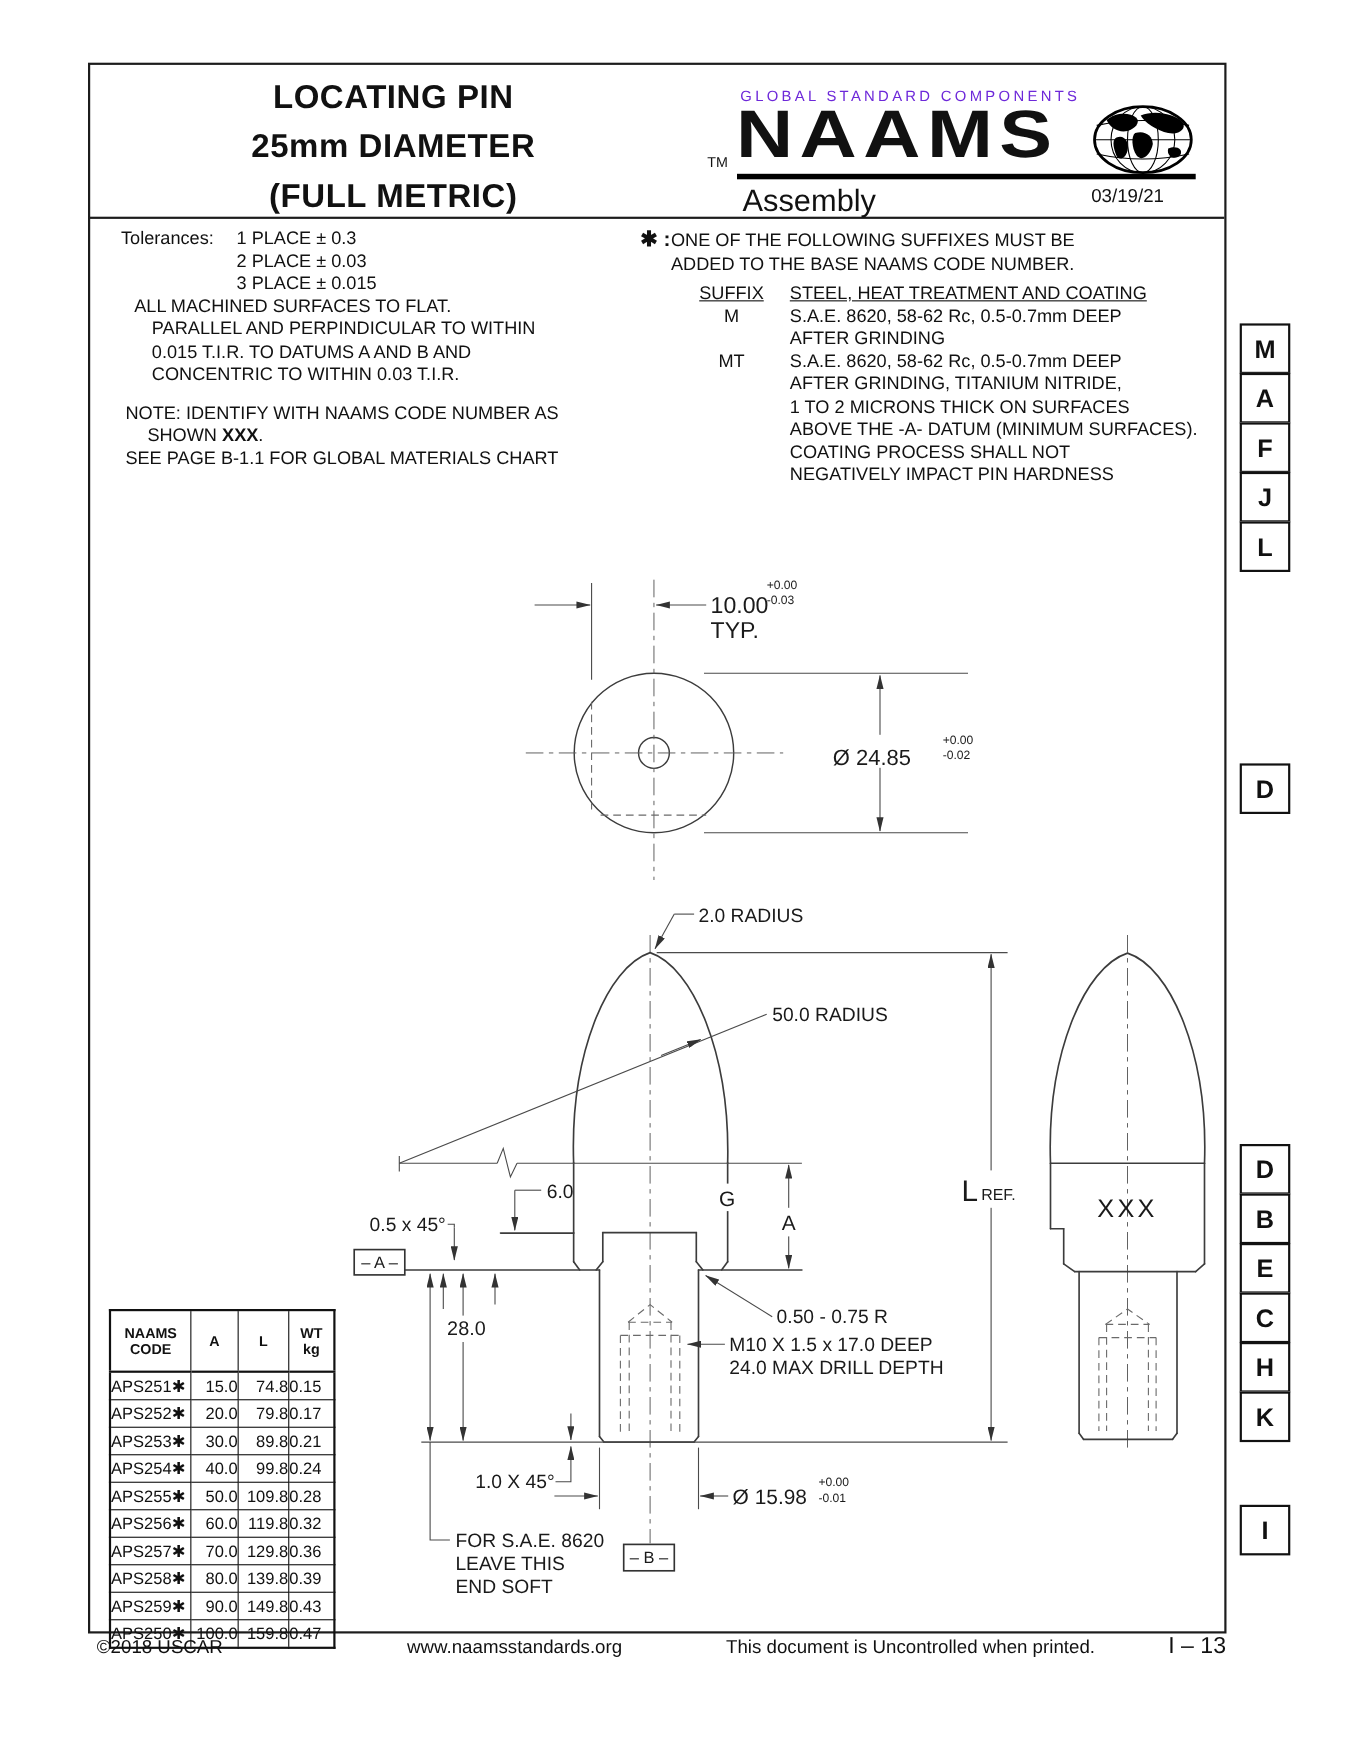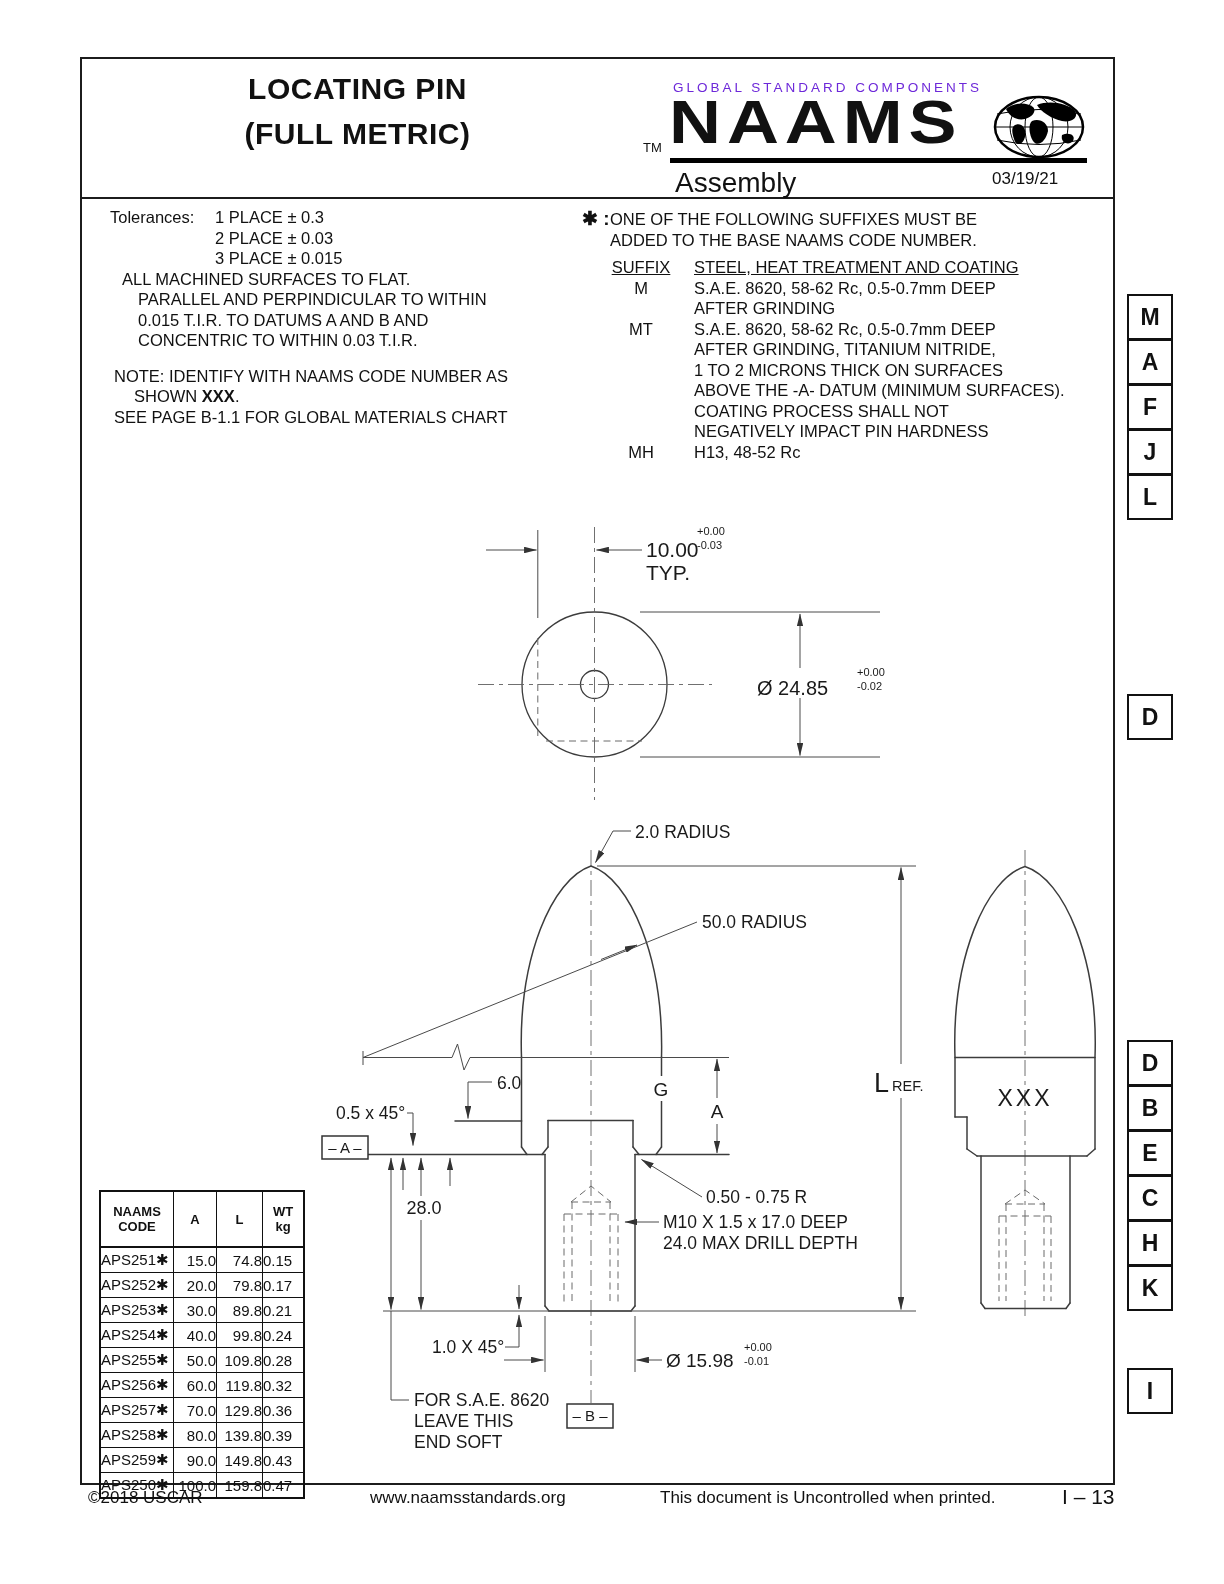--- a/index.html
+++ b/index.html
@@ -25,21 +25,21 @@
   .tol-row{display:flex;}
   .tol-label{width:105px;flex:none;}
   .ind0{padding-left:12px;} .ind1{padding-left:28px;} .ind2{padding-left:4px;} .ind3{padding-left:24px;}
   .gap14{height:15px;}
   .b{font-weight:bold;}
   
   .sufblock{position:absolute;left:582px;top:209px;width:525px;font-size:16.5px;line-height:20.5px;}
   .suf-head{display:flex;}
   .suf-star{width:28px;flex:none;font-size:19px;font-weight:bold;}
   .suf-table{margin-top:7px;margin-left:26px;}
-  .suf-row{display:flex;align-items:flex-start;}
+  .suf-row{display:flex;align-items:flex-start;margin-left:24px;}
   .suf-code{width:66px;flex:none;text-align:center;}
   .suf-desc{margin-left:20px;}
   .und{text-decoration:underline;}
   
   .tab{position:absolute;left:1127px;width:42px;height:42px;border:2.5px solid #111;background:#fff;
        display:flex;align-items:center;justify-content:center;font-size:23px;font-weight:bold;}
   
   table.size{position:absolute;left:99px;top:1190px;border-collapse:collapse;font-size:15px;}
   table.size th,table.size td{border:1.6px solid #111;height:24px;padding:0;}
   table.size th{font-size:13px;font-weight:bold;height:54px;border-bottom:2.2px solid #111;}
@@ -64,20 +64,21 @@
 </head>
 <body>
 
 <div class="page">
 
   <div class="frame"></div>
   <div class="header-sep"></div>
 
   <div class="title">
     <div>LOCATING PIN</div>
+    <div>25mm DIAMETER</div>
     <div>(FULL METRIC)</div>
   </div>
   <div class="tagline">GLOBAL STANDARD COMPONENTS</div>
   <div class="tm">TM</div>
   <div class="naams">NAAMS</div>
   <span class="globe">
     <svg width="94" height="64" viewBox="0 0 94 64">
       <ellipse cx="47" cy="32" rx="44" ry="30" fill="#fff" stroke="#000" stroke-width="2.5"></ellipse>
       <ellipse cx="47" cy="32" rx="29" ry="30" fill="none" stroke="#000" stroke-width="1"></ellipse>
       <ellipse cx="47" cy="32" rx="14" ry="30" fill="none" stroke="#000" stroke-width="1"></ellipse>
@@ -142,26 +143,20 @@
         <span class="suf-code">MT</span>
         <span class="suf-desc">
           <div>S.A.E. 8620, 58-62 Rc, 0.5-0.7mm DEEP</div>
           <div>AFTER GRINDING, TITANIUM NITRIDE,</div>
           <div>1 TO 2 MICRONS THICK ON SURFACES</div>
           <div>ABOVE THE -A- DATUM (MINIMUM SURFACES).</div>
           <div>COATING PROCESS SHALL NOT</div>
           <div>NEGATIVELY IMPACT PIN HARDNESS</div>
         </span>
       </div>
-      <div class="suf-row">
-        <span class="suf-code">MH</span>
-        <span class="suf-desc">
-          <div>H13, 48-52 Rc</div>
-        </span>
-      </div>
     </div>
   </div>
 
   <div class="tab" style="top:294px">M</div>
   <div class="tab" style="top:339px">A</div>
   <div class="tab" style="top:384px">F</div>
   <div class="tab" style="top:429px">J</div>
   <div class="tab" style="top:474px">L</div>
   <div class="tab" style="top:694px">D</div>
   <div class="tab" style="top:1040px">D</div>

